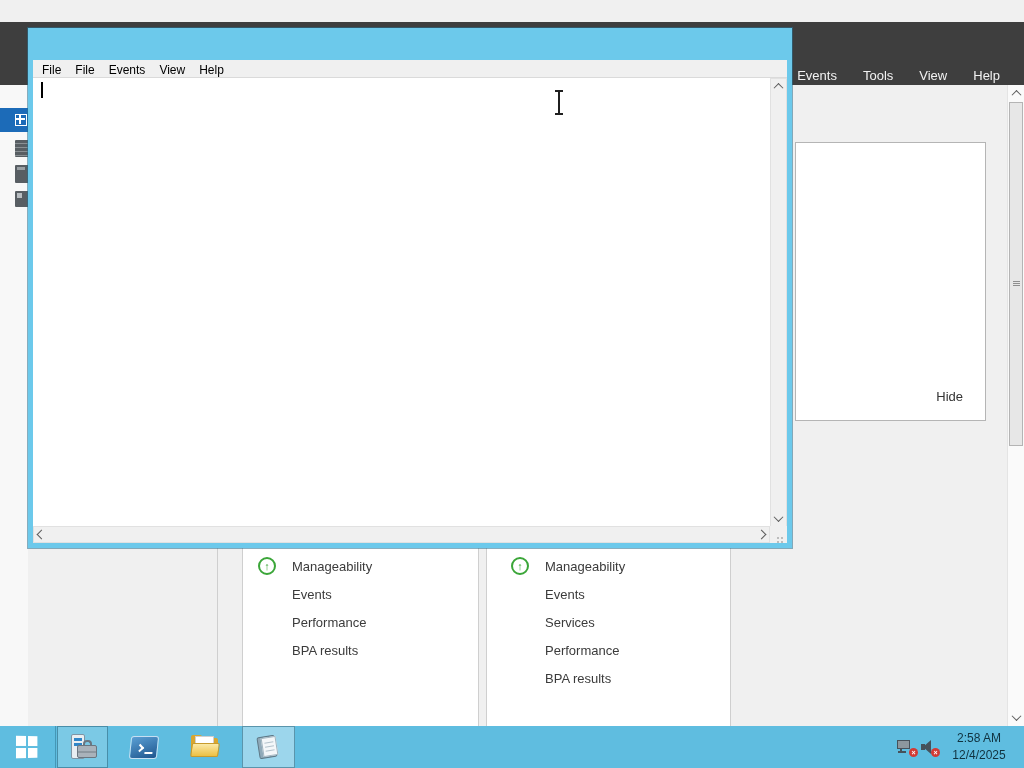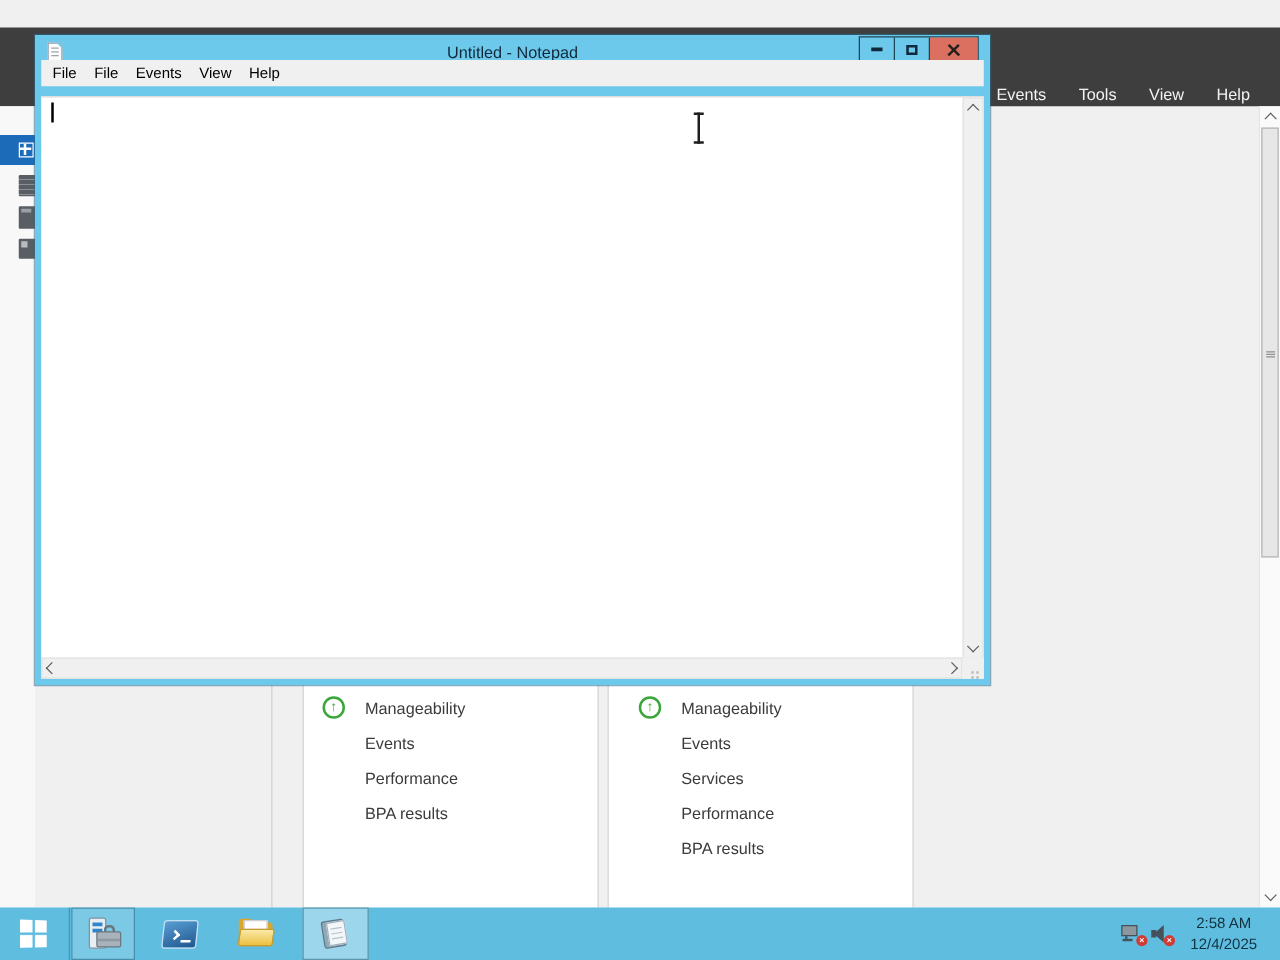--- a/index.html
+++ b/index.html
@@ -78,21 +78,21 @@
   .np-ctrl { height:19px; display:flex; align-items:center; justify-content:center; }
   .np-ctrl.minb { width:28px; border-right:1px solid #1d4558; }
   .np-ctrl.maxb { width:28px; border-right:1px solid #1d4558; }
   .np-ctrl.closeb { width:38px; background:#db7061; }
   .np-g-min { width:9px; height:2.5px; background:#10293a; }
   .np-g-max { width:9px; height:8px; border:2px solid #10293a; }
   .np-g-x { position:relative; width:10px; height:10px; }
   .np-g-x:before,.np-g-x:after { content:""; position:absolute; left:-1px; top:4px; width:12px; height:2.4px; background:#26201d; }
   .np-g-x:before { transform:rotate(45deg); } .np-g-x:after { transform:rotate(-45deg); }
 
-  .np-menubar { position:absolute; left:5px; top:20px; width:754px; height:21px; background:#f0f0f0; display:flex; align-items:flex-start; padding-left:2px; }
+  .np-menubar { position:absolute; left:5px; top:32px; width:754px; height:21px; background:#f0f0f0; display:flex; align-items:flex-start; padding-left:2px; }
   .np-menu-item { font-size:12px; color:#000; padding:0 7px; line-height:21px; cursor:default; }
 
   .np-client { position:absolute; left:5px; top:49px; width:754px; height:466px; background:#fff; border-top:1px solid #dadada; }
   .np-textarea { position:absolute; left:0; top:0; width:737px; height:449px; }
   .np-caret { position:absolute; left:8px; top:4px; width:1.5px; height:16px; background:#000; }
 
   .np-vscroll { position:absolute; right:0; top:0; width:17px; height:449px; background:#f0f0f0; border:1px solid #e1e1e1; }
   .np-hscroll { position:absolute; left:0; bottom:0; width:737px; height:17px; background:#f0f0f0; border:1px solid #e1e1e1; }
   .np-sbtn { position:absolute; display:flex; align-items:center; justify-content:center; width:15px; height:15px; }
   .np-vscroll .up { top:0; left:0; } .np-vscroll .down { bottom:0; left:0; }
@@ -181,20 +181,23 @@
         <span class="chev up"></span>
       </div>
     <div class="sm-thumb">
       <span class="sm-grip"></span>
     </div>
     <div class="arrow down">
         <span class="chev down"></span>
       </div>
   </div>
 
+  <div class="hide-panel">
+    <span class="hide-link">Hide</span>
+  </div>
 
   <div class="tile-edge"></div>
 
   <div class="tile t1">
     <div class="trow" style="left:15px; top:4px;">
       <span class="status-up">↑</span>
       <span style="margin-left:16px">Manageability</span>
     </div>
     <div class="trow" style="left:49px; top:32px;">
         <span>Events</span>
@@ -220,39 +223,20 @@
       </div>
     <div class="trow" style="left:58px; top:88px;">
         <span>Performance</span>
       </div>
     <div class="trow" style="left:58px; top:116px;">
         <span>BPA results</span>
       </div>
   </div>
 
   <div class="notepad">
-    <div class="np-titlebar">
-      <div class="np-icon">
-        <i style="top:3px"></i>
-          <i style="top:6px"></i>
-          <i style="top:9px"></i>
-      </div>
-      <div class="np-title">Untitled - Notepad</div>
-      <div class="np-ctrls">
-        <div class="np-ctrl minb">
-            <span class="np-g-min"></span>
-          </div>
-        <div class="np-ctrl maxb">
-            <span class="np-g-max"></span>
-          </div>
-        <div class="np-ctrl closeb">
-            <span class="np-g-x"></span>
-          </div>
-      </div>
-    </div>
 
     <div class="np-menubar">
       <span class="np-menu-item">File</span>
       <span class="np-menu-item">File</span>
       <span class="np-menu-item">Events</span>
       <span class="np-menu-item">View</span>
       <span class="np-menu-item">Help</span>
     </div>
 
     <div class="np-client">

